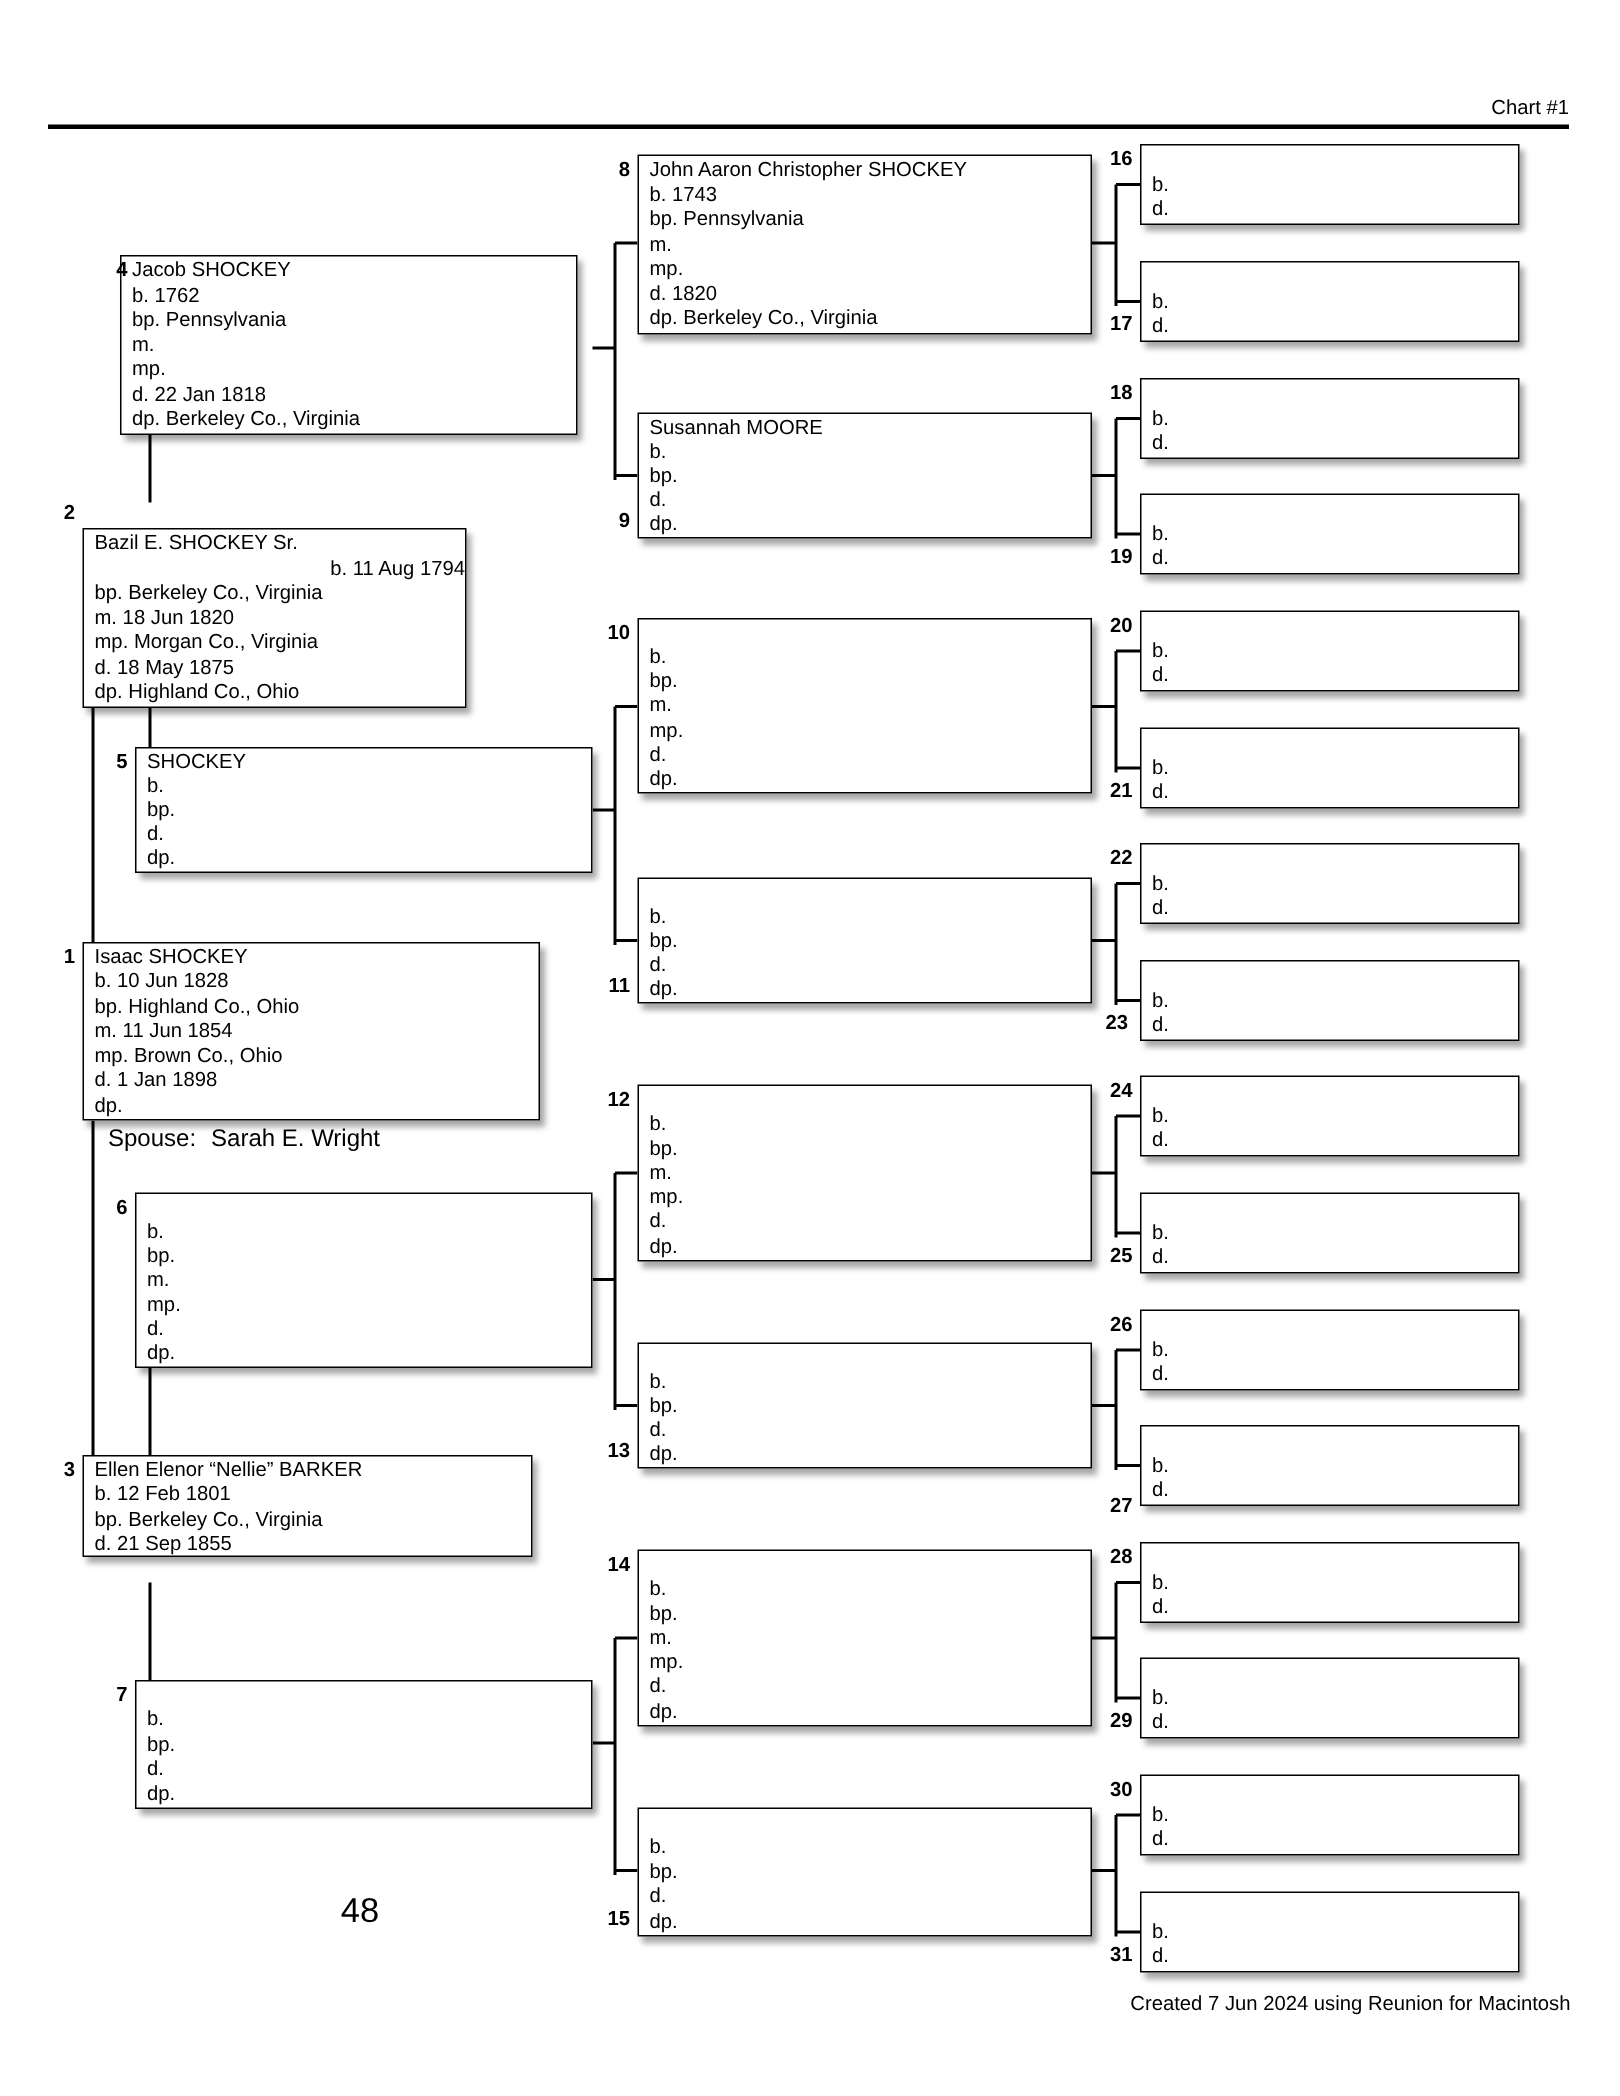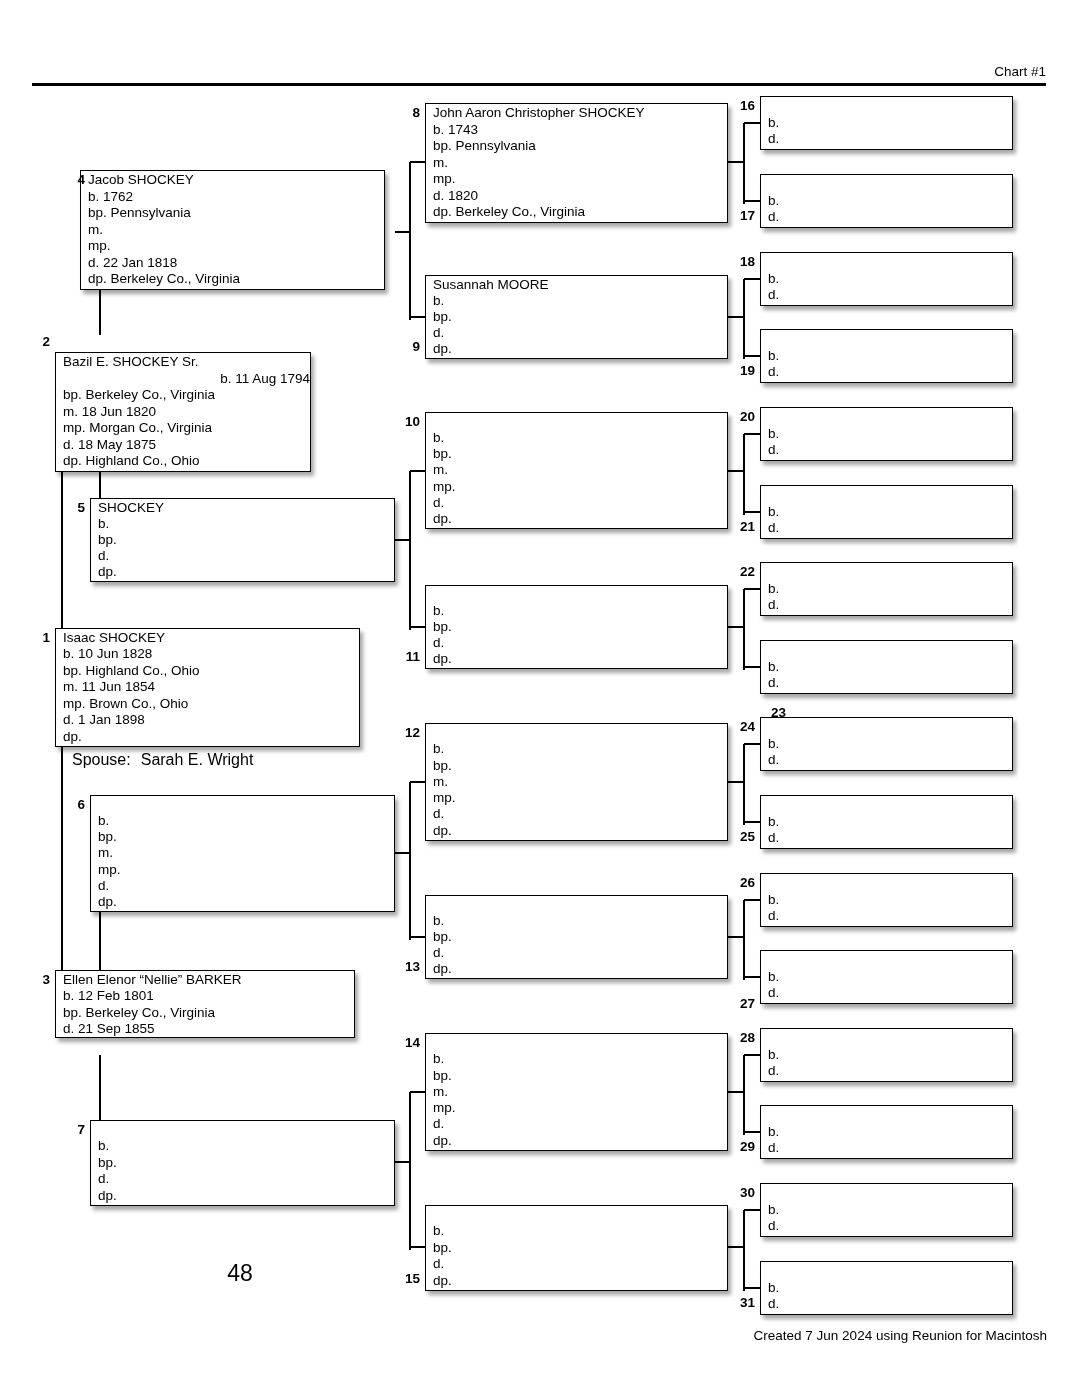--- a/index.html
+++ b/index.html
@@ -270,21 +270,21 @@
         <div class="pline" style="height: 16.6667px;"></div>
         <div class="pline" style="height: 16.6667px;">b.</div>
         <div class="pline" style="height: 16.6667px;">d.</div>
       </div>
       <div class="pnum" style="left: 727px; top: 564px;">22</div>
       <div class="pbox" style="left: 760px; top: 640px; width: 253px; height: 54px; line-height: 16.6667px;">
         <div class="pline" style="height: 16.6667px;"></div>
         <div class="pline" style="height: 16.6667px;">b.</div>
         <div class="pline" style="height: 16.6667px;">d.</div>
       </div>
-      <div class="pnum" style="left: 758px; top: 674px; margin-top: 31px;">23</div>
+      <div class="pnum" style="left: 724px; top: 674px;">23</div>
       <div class="pbox" style="left: 760px; top: 717px; width: 253px; height: 54px; line-height: 16.6667px;">
         <div class="pline" style="height: 16.6667px;"></div>
         <div class="pline" style="height: 16.6667px;">b.</div>
         <div class="pline" style="height: 16.6667px;">d.</div>
       </div>
       <div class="pnum" style="left: 727px; top: 719px;">24</div>
       <div class="pbox" style="left: 760px; top: 795px; width: 253px; height: 54px; line-height: 16.6667px;">
         <div class="pline" style="height: 16.6667px;"></div>
         <div class="pline" style="height: 16.6667px;">b.</div>
         <div class="pline" style="height: 16.6667px;">d.</div>

